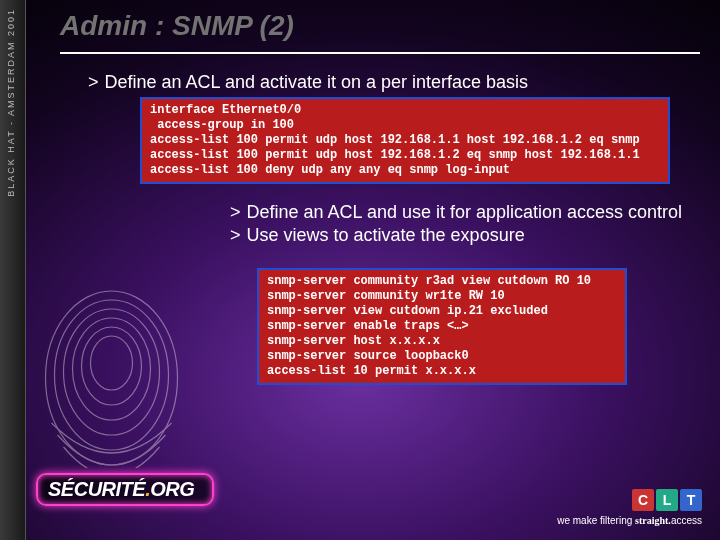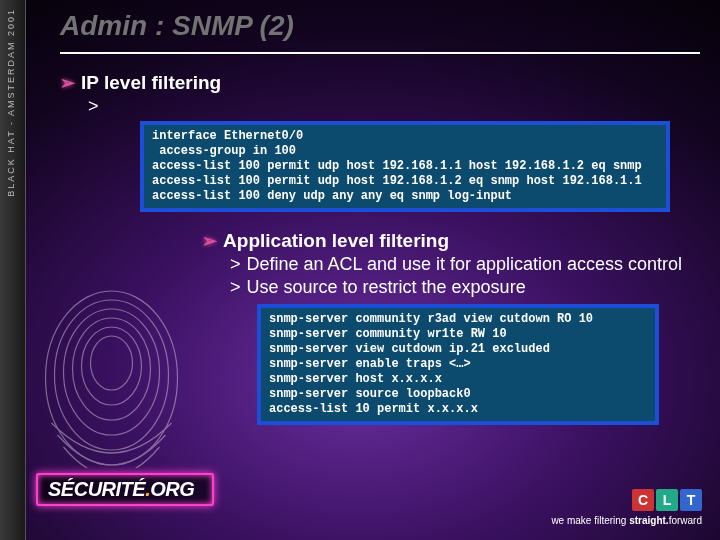--- a/index.html
+++ b/index.html
@@ -60,56 +60,56 @@
     font-size: 18px;
   }
   .bullet2 {
     font-size: 18px;
     margin-left: 28px;
     margin-bottom: 2px;
     display: flex;
   }
   .bullet2 .gt { margin-right: 6px; }
   .code-box {
-    background: #0c4a6e;
-    border: 4px solid #1d4ed8;
+    background: #b91c1c;
+    border: 2px solid #1d4ed8;
     padding: 4px 8px;
     font-family: "Courier New", monospace;
     font-size: 12px;
     font-weight: bold;
     line-height: 1.25;
     color: #fff;
     white-space: pre;
     margin-top: 4px;
   }
   .code1 { margin-left: 80px; width: 530px; }
   .section2 { margin-top: 18px; margin-left: 142px; }
   .section2 .bullet1 { font-size: 19px; }
   .section2 .bullet2 { font-size: 18px; margin-left: 28px; }
-  .code2 { margin-left: 55px; width: 402px; margin-top: 6px; }
+  .code2 { margin-left: 55px; width: 370px; margin-top: 22px; }
 
   .fingerprint {
     position: absolute;
     left: 34px; bottom: 72px;
     width: 155px; height: 195px;
     opacity: 0.55;
   }
   .fingerprint svg { width: 100%; height: 100%; }
 
   .logo {
     position: absolute;
     left: 36px; bottom: 34px;
     font-family: Arial, sans-serif;
     font-weight: bold;
     font-style: italic;
     font-size: 20px;
     color: #fff;
     padding: 3px 18px 3px 10px;
     border: 2px solid #ff3fcf;
-    border-radius: 2px;
+    border-radius: 10px;
     box-shadow: 0 0 8px #ff3fcf, inset 0 0 6px #ff3fcf;
     background: rgba(0,0,0,0.6);
     letter-spacing: -0.5px;
   }
   .logo .dot { color: #ffae3a; }
 
   .bottom-right {
     position: absolute;
     right: 18px; bottom: 14px;
     text-align: right;
@@ -122,57 +122,52 @@
     border-radius: 2px;
   }
   .c-red { background: #c33; }
   .c-green { background: #2a8; }
   .c-blue { background: #36c; }
   .tagline {
     color: #fff;
     font-size: 10px;
     font-family: Arial, sans-serif;
   }
-  .tagline b { font-weight: bold; }
+  .tagline b { font-weight: bold; font-family: Liberation Serif, serif; }
 </style>
 </head>
 <body>
 
 <div class="left-strip">
   <div class="left-strip-text">BLACK HAT - AMSTERDAM 2001</div>
 </div>
 
 <div class="slide-title">Admin : SNMP (2)</div>
 <div class="title-underline"></div>
 
 <div class="content">
 
-  <div class="bullet1">
-    <span class="arrow">➢</span><span>IP level filtering</span>
-  </div>
   <div class="bullet2">
     <span class="gt">&gt;</span>
+    <span>Define an ACL and activate it on a per interface basis</span>
   </div>
   <div class="code-box code1">interface Ethernet0/0
  access-group in 100
 access-list 100 permit udp host 192.168.1.1 host 192.168.1.2 eq snmp
 access-list 100 permit udp host 192.168.1.2 eq snmp host 192.168.1.1
 access-list 100 deny udp any any eq snmp log-input</div>
 
   <div class="section2">
-    <div class="bullet1">
-      <span class="arrow">➢</span><span>Application level filtering</span>
-    </div>
     <div class="bullet2">
       <span class="gt">&gt;</span>
       <span>Define an ACL and use it for application access control</span>
     </div>
     <div class="bullet2">
       <span class="gt">&gt;</span>
-      <span>Use source to restrict the exposure</span>
+      <span>Use views to activate the exposure</span>
     </div>
     <div class="code-box code2">snmp-server community r3ad view cutdown RO 10
 snmp-server community wr1te RW 10
 snmp-server view cutdown ip.21 excluded
 snmp-server enable traps &lt;…&gt;
 snmp-server host x.x.x.x
 snmp-server source loopback0
 access-list 10 permit x.x.x.x</div>
   </div>
 
@@ -198,15 +193,15 @@
   <span>S</span><span>ÉCURITÉ</span><span class="dot">.</span><span>ORG</span>
 </div>
 
 <div class="bottom-right">
   <div class="clt-row">
     <div class="clt c-red">C</div>
     <div class="clt c-green">L</div>
     <div class="clt c-blue">T</div>
   </div>
   <div class="tagline">
-    <span>we make filtering </span><b>straight.</b><span>forward</span>
+    <span>we make filtering </span><b>straight.</b><span>access</span>
   </div>
 </div>
 
 </body></html>

